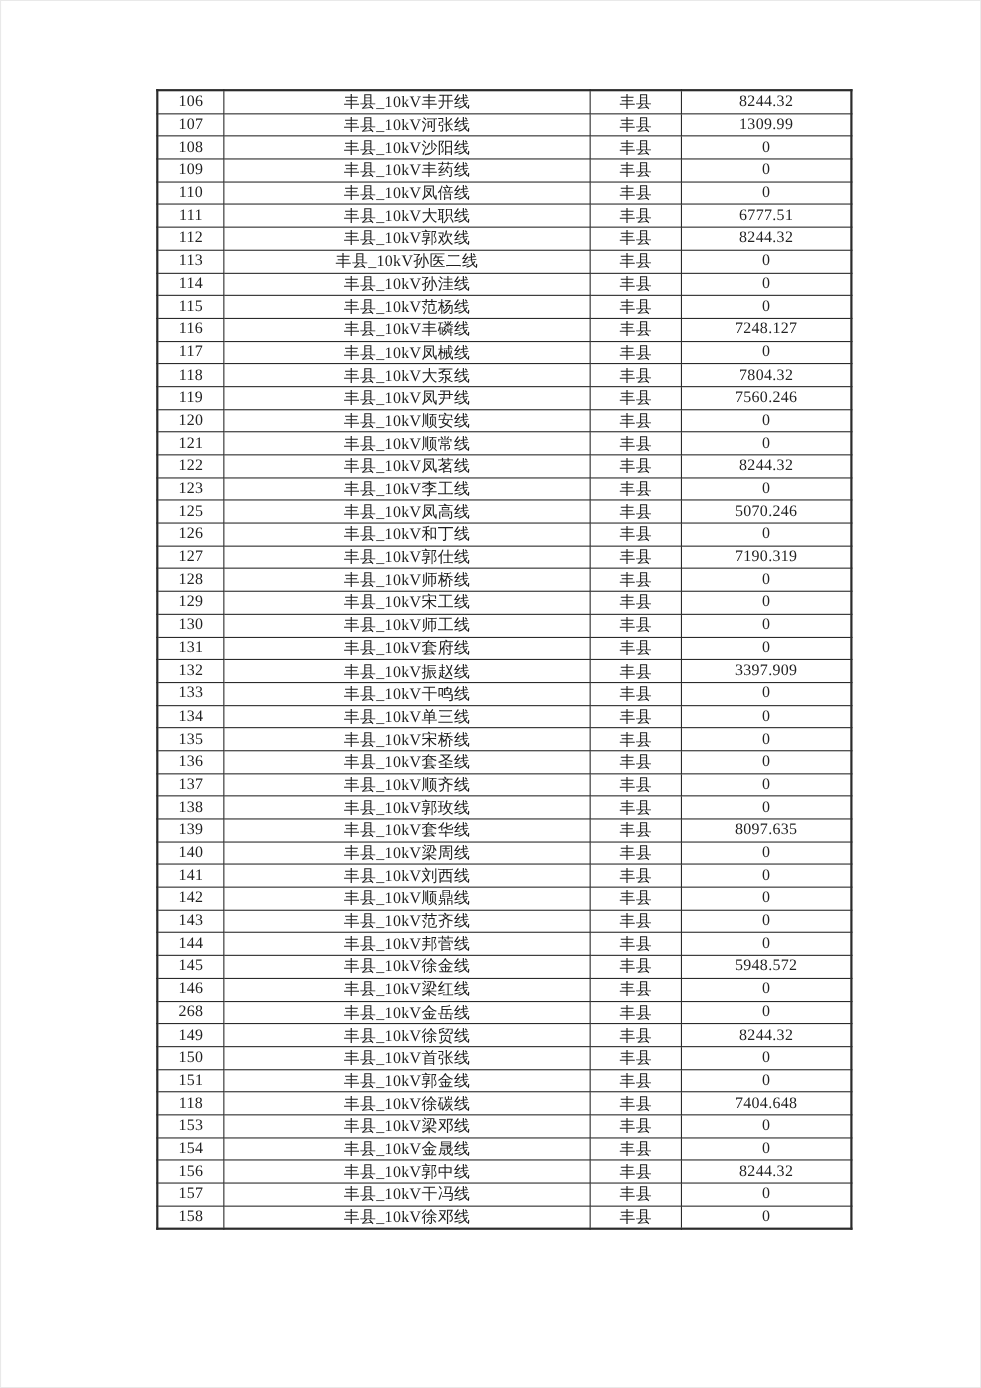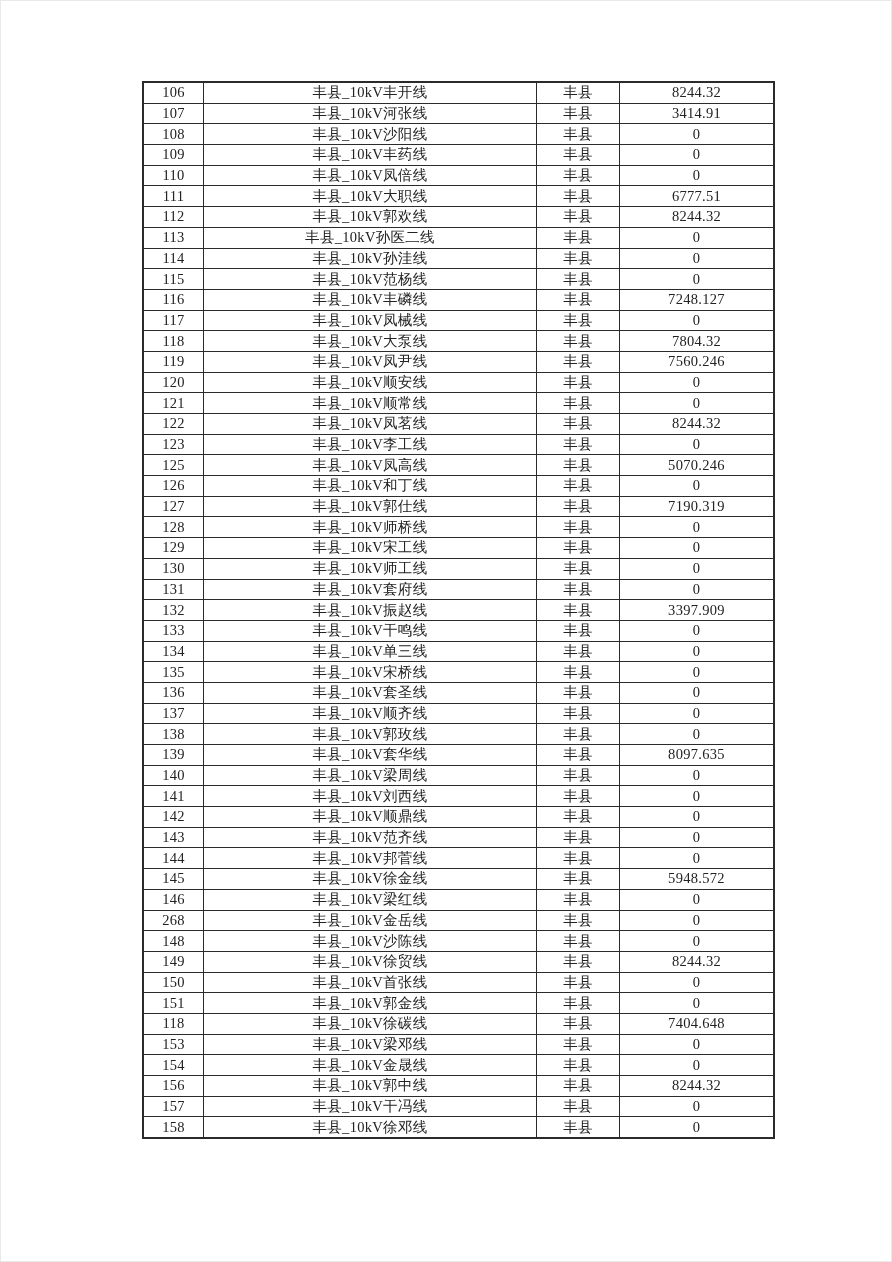--- a/index.html
+++ b/index.html
@@ -52,21 +52,21 @@
         <tr>
           <td class="col-index">106</td>
           <td class="col-name">丰县_10kV丰开线</td>
           <td class="col-region">丰县</td>
           <td class="col-value">8244.32</td>
         </tr>
         <tr>
           <td class="col-index">107</td>
           <td class="col-name">丰县_10kV河张线</td>
           <td class="col-region">丰县</td>
-          <td class="col-value">3414.91</td>
+          <td class="col-value">1309.99</td>
         </tr>
         <tr>
           <td class="col-index">108</td>
           <td class="col-name">丰县_10kV沙阳线</td>
           <td class="col-region">丰县</td>
           <td class="col-value">0</td>
         </tr>
         <tr>
           <td class="col-index">109</td>
           <td class="col-name">丰县_10kV丰药线</td>
@@ -285,26 +285,20 @@
         </tr>
         <tr>
           <td class="col-index">146</td>
           <td class="col-name">丰县_10kV梁红线</td>
           <td class="col-region">丰县</td>
           <td class="col-value">0</td>
         </tr>
         <tr>
           <td class="col-index">268</td>
           <td class="col-name">丰县_10kV金岳线</td>
-          <td class="col-region">丰县</td>
-          <td class="col-value">0</td>
-        </tr>
-        <tr>
-          <td class="col-index">148</td>
-          <td class="col-name">丰县_10kV沙陈线</td>
           <td class="col-region">丰县</td>
           <td class="col-value">0</td>
         </tr>
         <tr>
           <td class="col-index">149</td>
           <td class="col-name">丰县_10kV徐贸线</td>
           <td class="col-region">丰县</td>
           <td class="col-value">8244.32</td>
         </tr>
         <tr>

